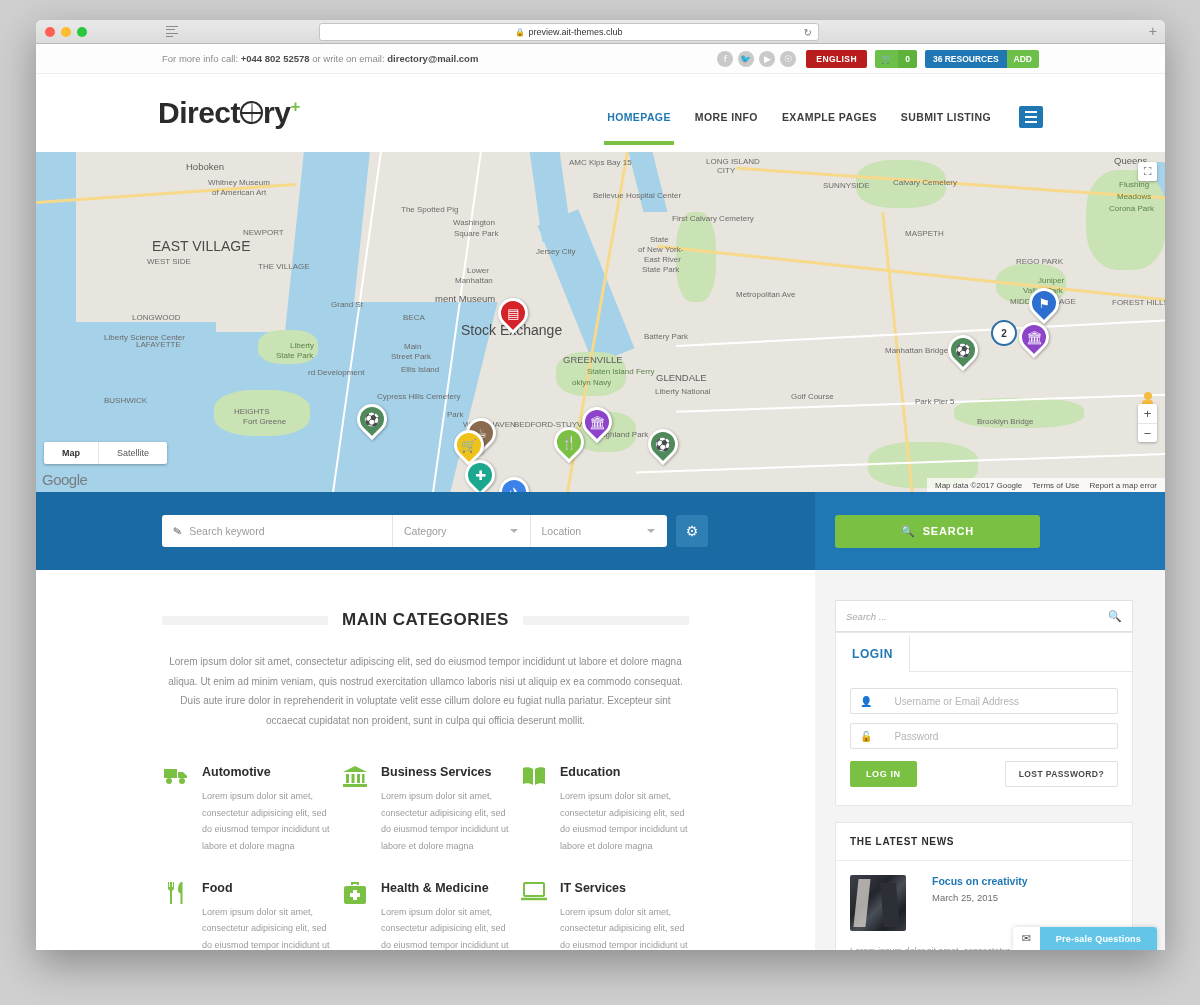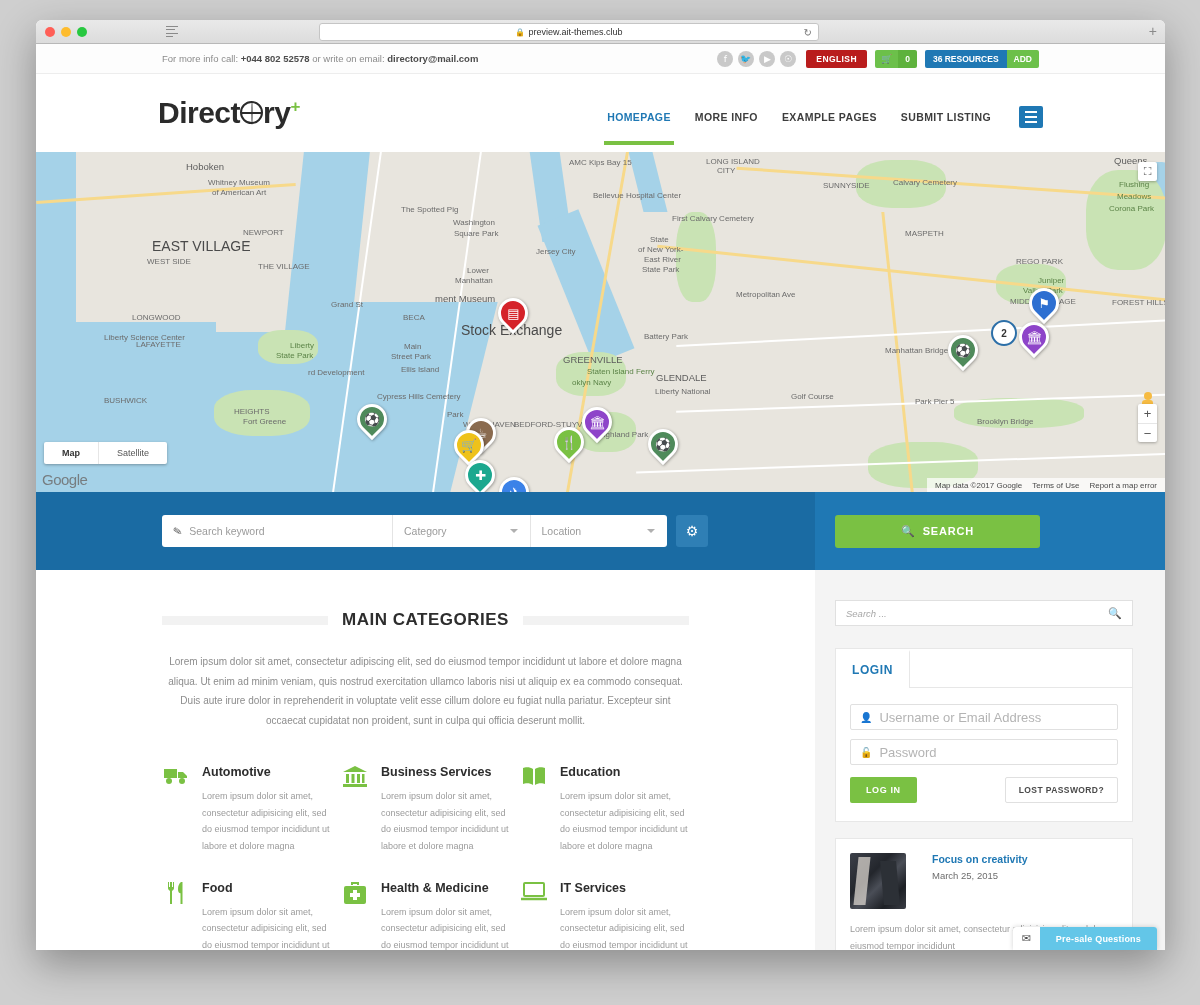--- a/index.html
+++ b/index.html
@@ -236,38 +236,38 @@
     text-align: center;
   }
   .cats { margin: 35px 126px 0; display: grid; grid-template-columns: repeat(3,1fr); gap: 26px 10px; }
   .cat { display: flex; gap: 12px; }
   .cat .ic { width: 28px; flex: 0 0 28px; color: #7ac143; display:flex; align-items:flex-start; justify-content:center; padding-top:1px; }
   .cat h3 { font-size: 12.5px; font-weight: bold; color: #2d2d2d; margin-bottom: 9px; }
   .cat p { font-size: 9px; color: #9b9b9b; line-height: 1.85; }
 
   .widget { background: #fff; border: 1px solid #e7e7e7; margin-bottom: 16px; }
   .sidesearch {
-    background:#fff; border:1px solid #e0e0e0; height:26px; display:flex;
-    align-items:center; padding:0 10px; justify-content:space-between; margin-bottom:22px;
+    background:#fff; border:1px solid #e0e0e0; height:32px; display:flex;
+    align-items:center; padding:0 10px; justify-content:space-between; 
   }
   .sidesearch span.ph { font-size:9.5px; color:#a8a8a8; font-style:italic; }
   .sidesearch span.mg { font-size:11px; color:#8e8e8e; }
   .wtabs { display:flex; border-bottom:1px solid #e7e7e7; }
   .wtab {
     font-size:12px; font-weight:bold; color:#1f78b4; letter-spacing:.6px;
     padding:11px 16px; background:#fff; position:relative; top:1px;
     border-right:1px solid #e7e7e7; border-top:2px solid #fff;
   }
   .wbody { padding: 16px 14px 18px; }
   .finput {
     height: 26px; border:1px solid #e0e0e0; border-radius:2px; display:flex;
     align-items:center; padding:0 9px; gap:7px; margin-bottom:9px; background:#fff;
   }
   .finput .fi { color:#3f93d0; font-size:10px; }
-  .finput .fv { font-size:13px; color:#b4b4b4; }
+  .finput .fv { font-size:10px; color:#b4b4b4;margin-left:15px; }
   .frow { display:flex; align-items:center; justify-content:space-between; margin-top:12px; }
   .loginbtn {
     background:#7ac143; color:#fff; font-size:9px; font-weight:bold; letter-spacing:.6px;
     padding:8px 16px; border-radius:2px;
   }
   .lostbtn {
     background:#fff; border:1px solid #e0e0e0; color:#4a4a4a; font-size:8.5px;
     font-weight:bold; letter-spacing:.4px; padding:7px 13px; border-radius:2px;
   }
   .whead {
@@ -682,20 +682,21 @@
               <span class="fv">Password</span>
             </div>
             <div class="frow">
               <div class="loginbtn">LOG IN</div>
               <div class="lostbtn">LOST PASSWORD?</div>
             </div>
           </div>
         </div>
 
         <div class="widget">
+          <div class="whead">THE LATEST NEWS</div>
           <div class="post">
             <div class="thumb"></div>
             <div>
               <a href="#">Focus on creativity</a>
               <div class="date">March 25, 2015</div>
             </div>
           </div>
           <p class="excerpt">Lorem ipsum dolor sit amet, consectetur adipisicing elit, sed do eiusmod tempor incididunt</p>
         </div>
       </div>

